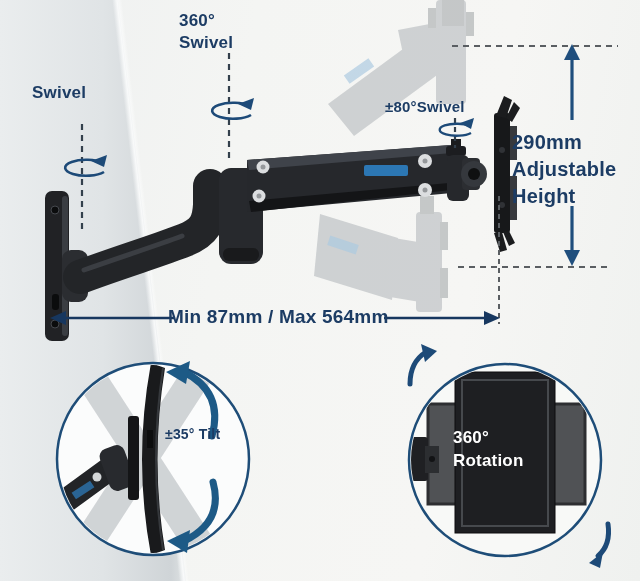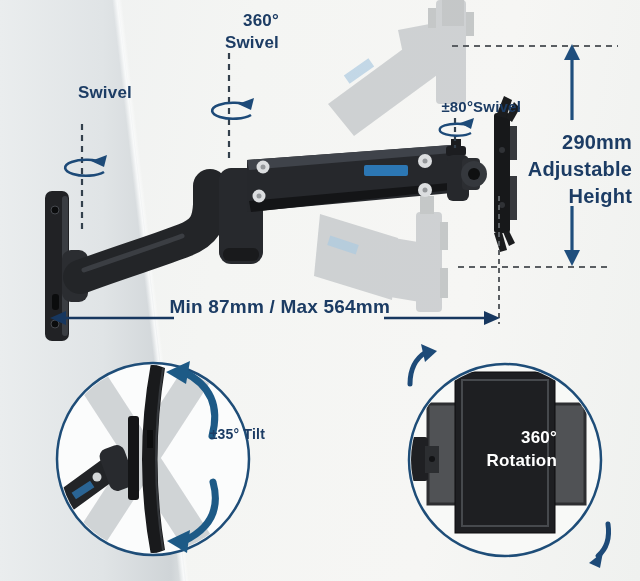--- a/index.html
+++ b/index.html
@@ -13,21 +13,21 @@
     background:linear-gradient(to right,#eaedee 0%,#e0e4e6 55%,#cfd4d7 92%,#dfe3e4 100%);
     -webkit-clip-path:polygon(0 0,118px 0,186px 581px,0 581px);
     clip-path:polygon(0 0,118px 0,186px 581px,0 581px);
   }
   .wall-corner{
     position:absolute;left:112px;top:0;width:10px;height:581px;
     background:linear-gradient(to right,rgba(255,255,255,0),rgba(252,253,253,.9),rgba(255,255,255,0));
     transform:skewX(6.6deg);transform-origin:top left;
   }
   svg{position:absolute;left:0;top:0;}
-  .lbl{position:absolute;font-weight:bold;color:#1c3c64;text-align:right;letter-spacing:.2px;}
+  .lbl{position:absolute;font-weight:bold;color:#1c3c64;text-align:left;letter-spacing:.2px;}
   .lbl div{white-space:nowrap;}
 </style>
 </head>
 <body>
 
 <div id="stage">
   <div class="wall-left"></div>
   <div class="wall-corner"></div>
 
   <svg width="640" height="581" viewBox="0 0 640 581">
@@ -230,21 +230,21 @@
   <div class="lbl" style="left:385px;top:97px;width:136px;font-size:15px;line-height:20px;">
     <div>±80°Swivel</div>
   </div>
 
   <div class="lbl" style="left:512px;top:129px;width:120px;font-size:20px;line-height:27px;">
     <div>290mm</div>
     <div>Adjustable</div>
     <div>Height</div>
   </div>
 
-  <div class="lbl" style="left:168px;top:296px;width:222px;font-size:19px;line-height:22px;">
+  <div class="lbl" style="left:168px;top:306px;width:222px;font-size:19px;line-height:22px;">
     <div>Min 87mm / Max 564mm</div>
   </div>
 
   <div class="lbl" style="left:165px;top:424px;width:100px;font-size:14px;line-height:20px;">
     <div>±35° Tilt</div>
   </div>
 
   <div class="lbl" style="left:453px;top:426px;width:104px;font-size:17px;line-height:23px;color:#ffffff;">
     <div>360°</div>
     <div>Rotation</div>

